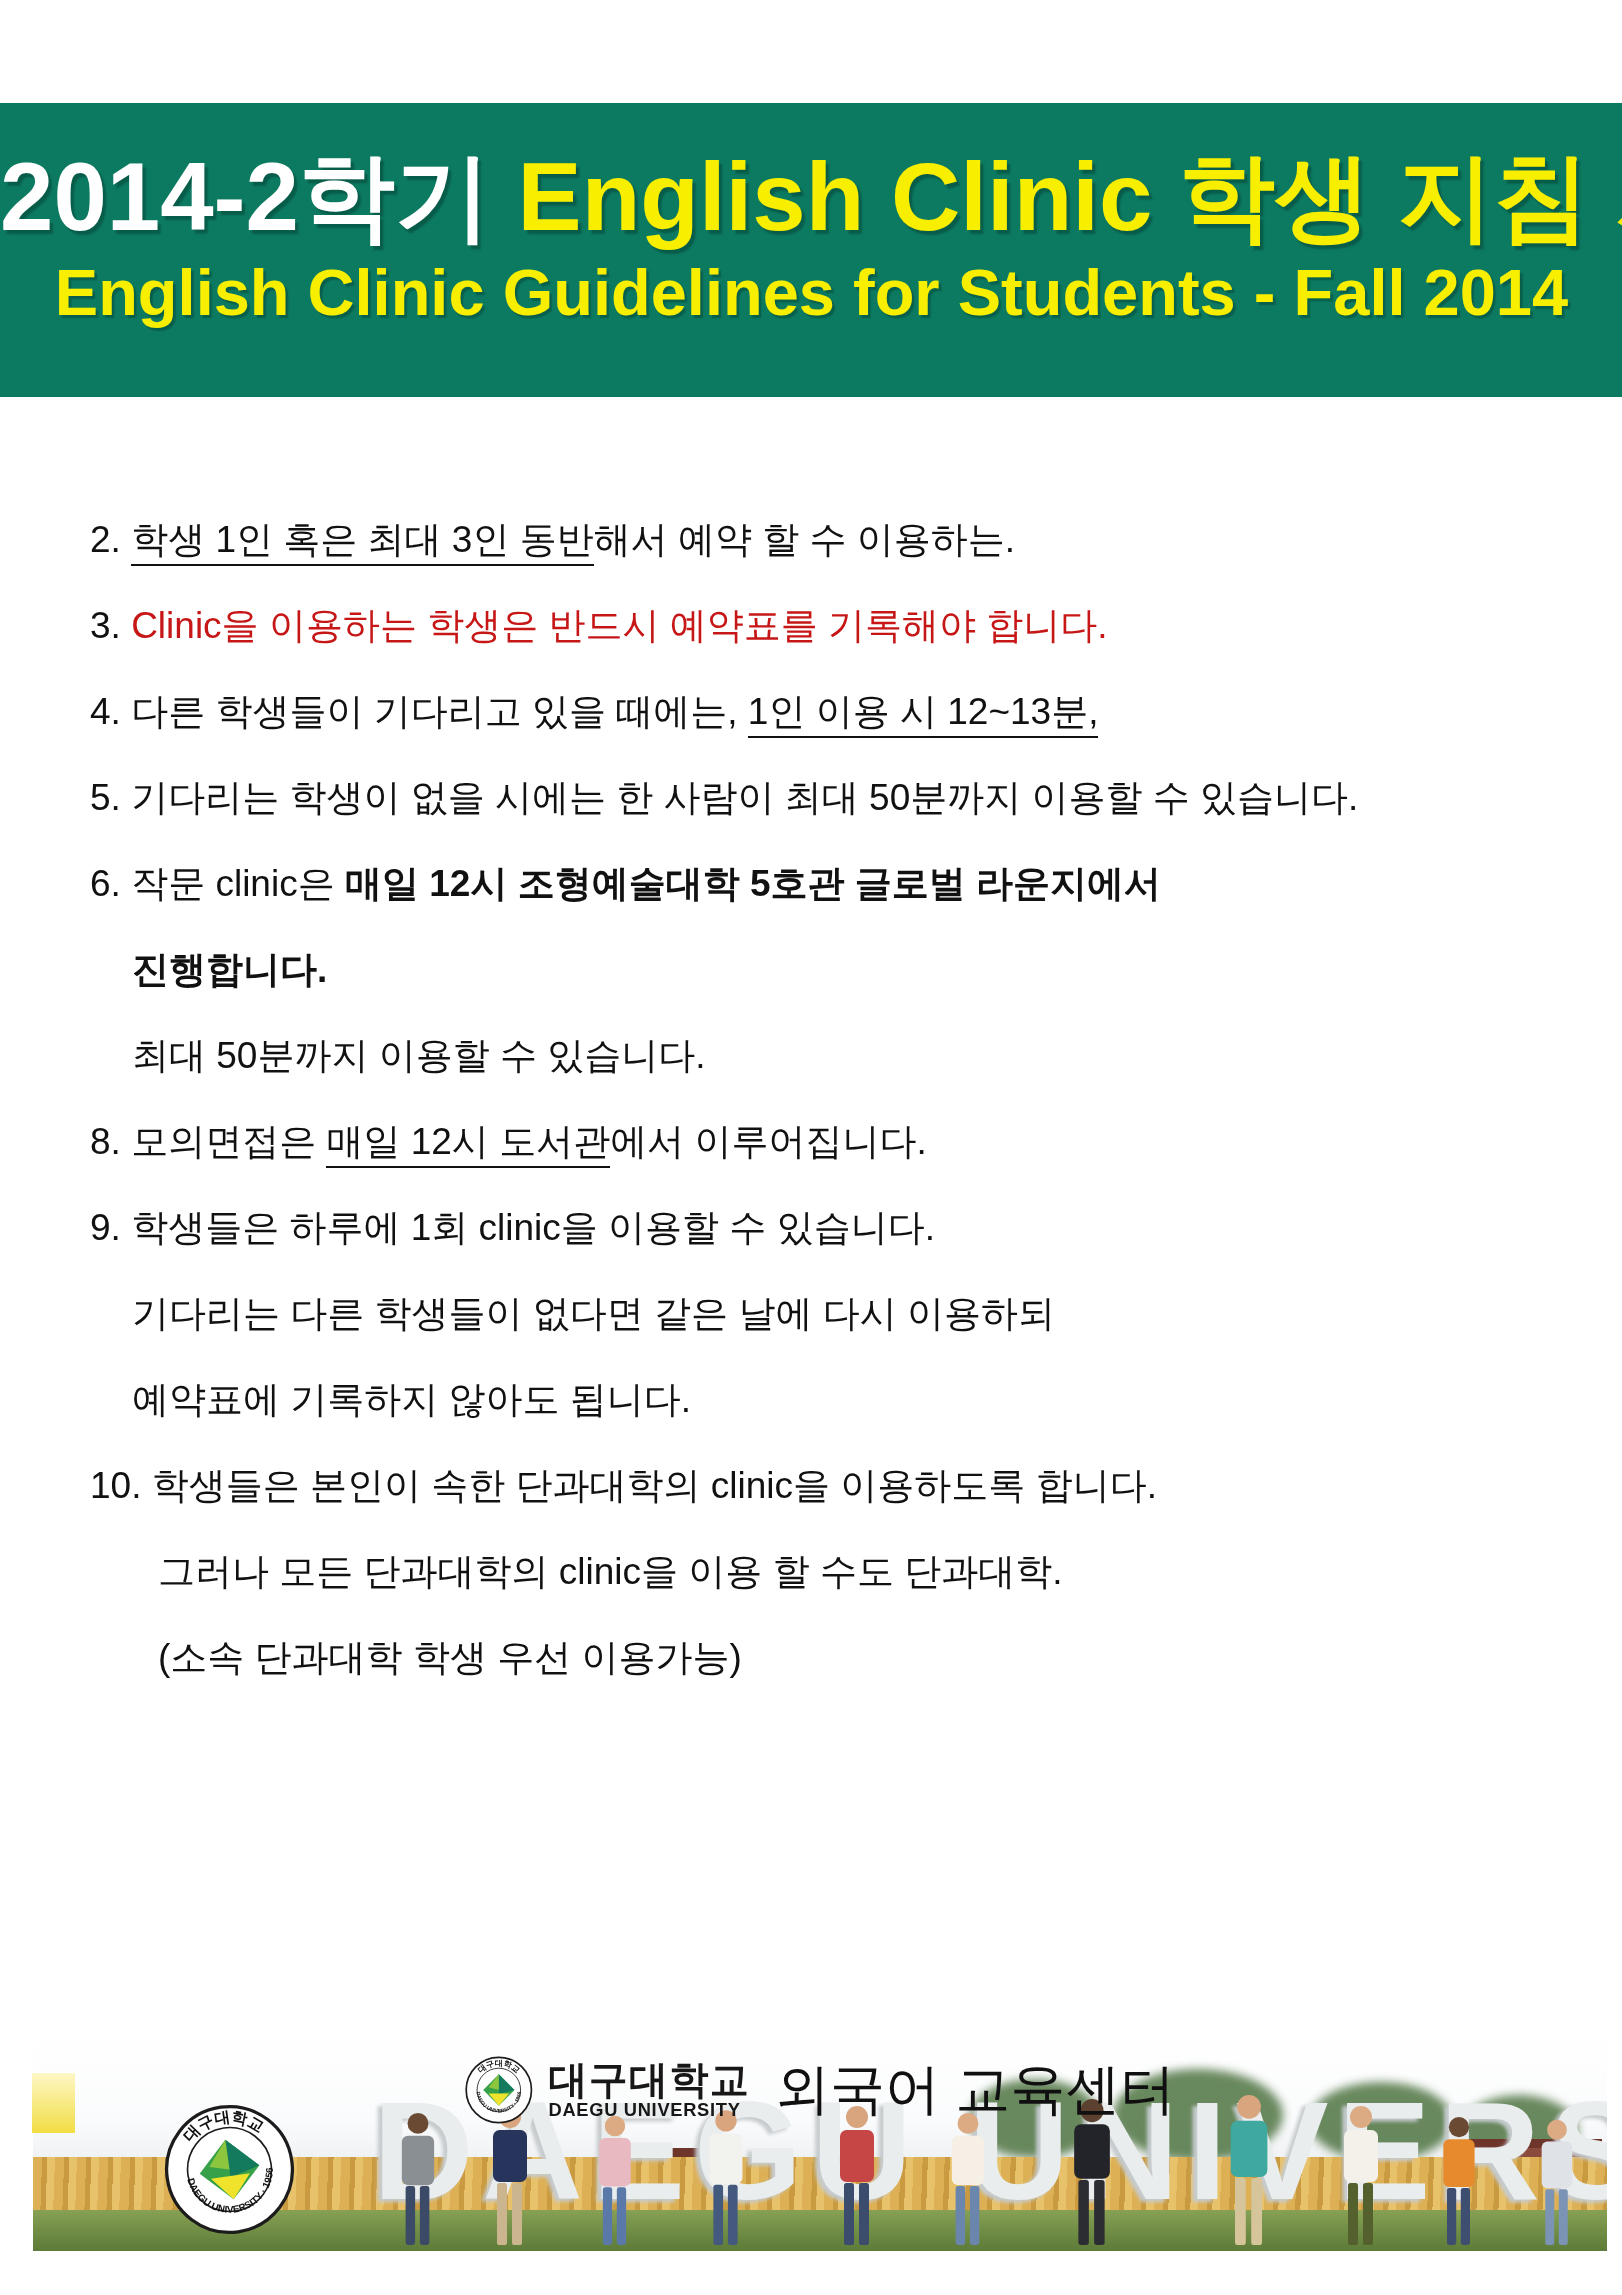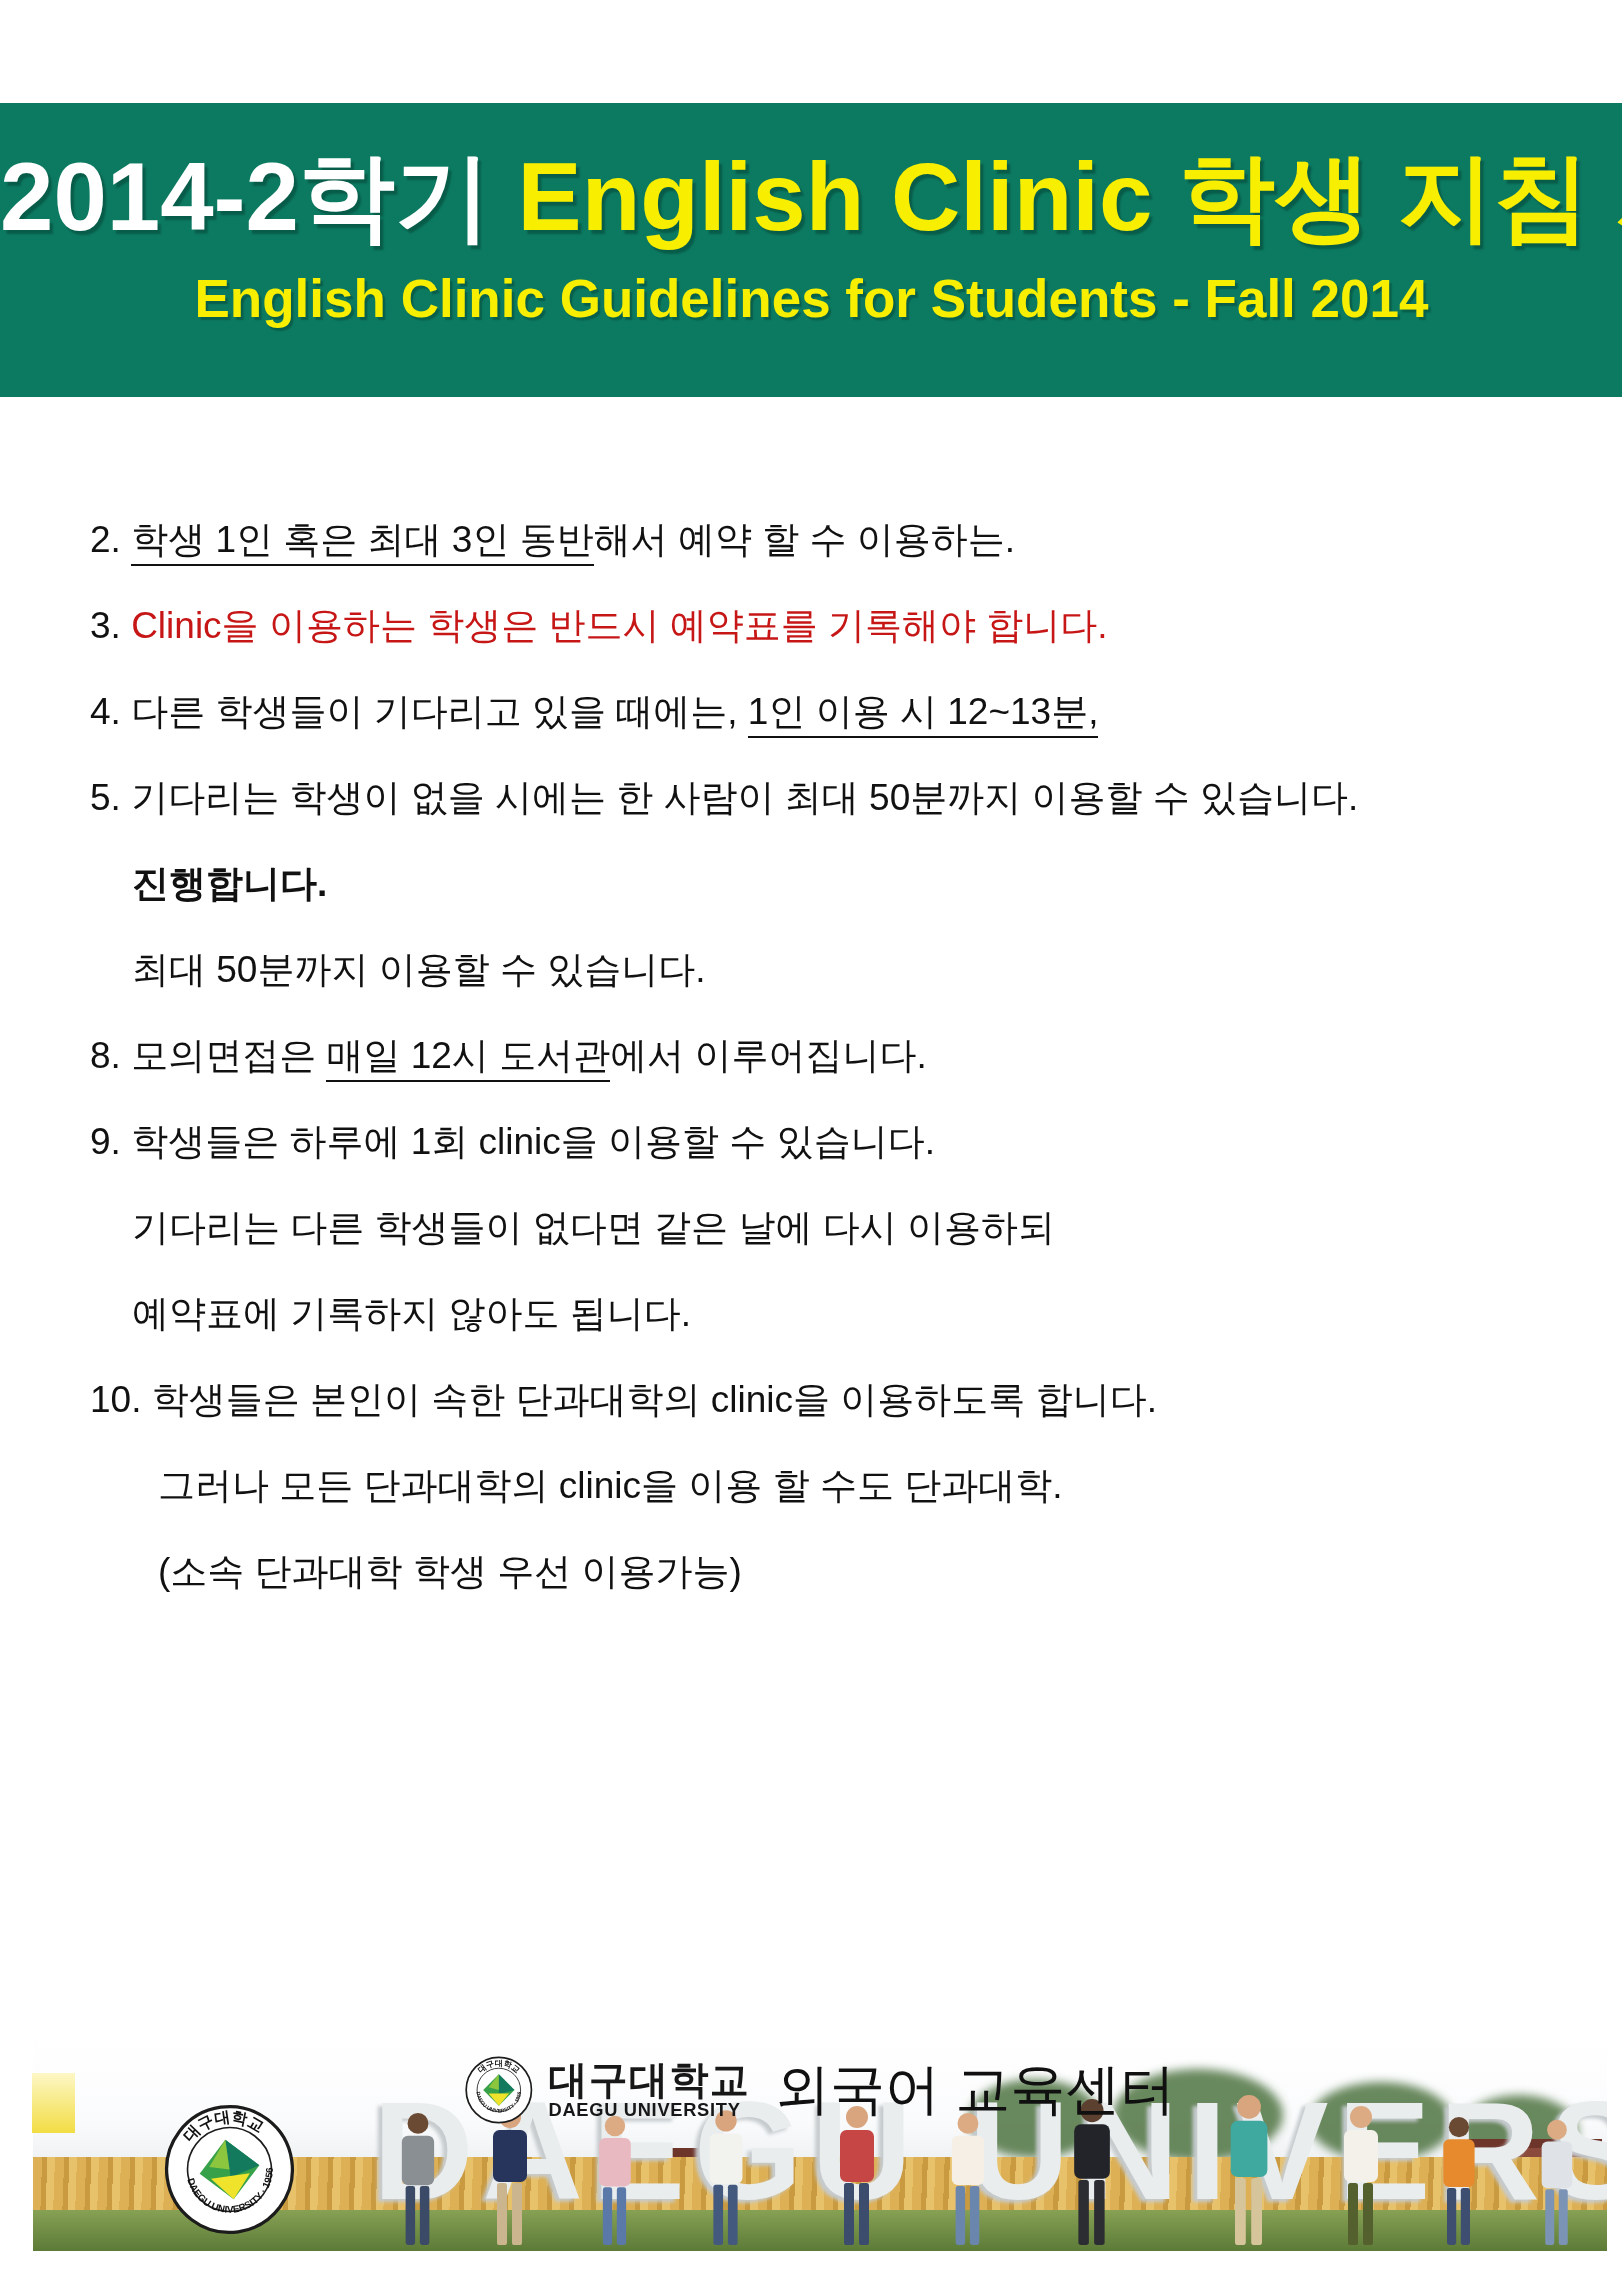--- a/index.html
+++ b/index.html
@@ -12,21 +12,21 @@
     position:absolute;left:0;top:103px;width:1623px;height:294px;
     background:#0c7a61;text-align:center;
   }
   .b-line1{
     margin-top:41px;font-size:96px;font-weight:bold;line-height:1.1;
     color:#ffffff;white-space:nowrap;
     text-shadow:3.3px 3.9px 2px rgba(0,45,33,0.38);
   }
   .b-line1 .b-yellow{color:#f8ee00;}
   .b-line2{
-    margin-top:20px;font-size:53px;font-weight:bold;line-height:1.1;
+    margin-top:7px;font-size:65px;font-weight:bold;line-height:1.1;
     color:#f8ee00;white-space:nowrap;
     text-shadow:2.6px 3.3px 1.3px rgba(0,45,33,0.35);
     text-align:center;
   }
   
   #guidelines{
     position:absolute;left:90px;top:497px;width:1512px;
     font-size:37px;color:#111111;
   }
   .gline{line-height:86px;white-space:nowrap;}
@@ -89,20 +89,21 @@
 <div id="banner">
   <div class="b-line1"><span>2014-2학기</span><span class="b-yellow"> English Clinic 학생 지침 사항</span></div>
   <div class="b-line2">English Clinic Guidelines for Students - Fall 2014</div>
 </div>
 
 <div id="guidelines">
     <div class="gline"><span>2. </span><span class="seg-u">학생 1인 혹은 최대 3인 동반</span><span>해서 예약 할 수 이용하는.</span></div>
     <div class="gline"><span>3. </span><span class="seg-red">Clinic을 이용하는 학생은 반드시 예약표를 기록해야 합니다.</span></div>
     <div class="gline"><span>4. </span><span>다른 학생들이 기다리고 있을 때에는, </span><span class="seg-u">1인 이용 시 12~13분,</span></div>
     <div class="gline"><span>5. </span><span>기다리는 학생이 없을 시에는 한 사람이 최대 50분까지 이용할 수 있습니다.</span></div>
+    <div class="gline"><span>6. </span><span>작문 clinic은 </span><span class="seg-bold">매일 12시 조형예술대학 5호관 글로벌 라운지에서</span></div>
     <div class="gline ind1"><span class="seg-bold">진행합니다.</span></div>
     <div class="gline ind1"><span>최대 50분까지 이용할 수 있습니다.</span></div>
     <div class="gline"><span>8. </span><span>모의면접은 </span><span class="seg-u">매일 12시 도서관</span><span>에서 이루어집니다.</span></div>
     <div class="gline"><span>9. </span><span>학생들은 하루에 1회 clinic을 이용할 수 있습니다.</span></div>
     <div class="gline ind1"><span>기다리는 다른 학생들이 없다면 같은 날에 다시 이용하되</span></div>
     <div class="gline ind1"><span>예약표에 기록하지 않아도 됩니다.</span></div>
     <div class="gline"><span>10. </span><span>학생들은 본인이 속한 단과대학의 clinic을 이용하도록 합니다.</span></div>
     <div class="gline ind2"><span>그러나 모든 단과대학의 clinic을 이용 할 수도 단과대학.</span></div>
     <div class="gline ind2"><span>(소속 단과대학 학생 우선 이용가능)</span></div>
   </div>

